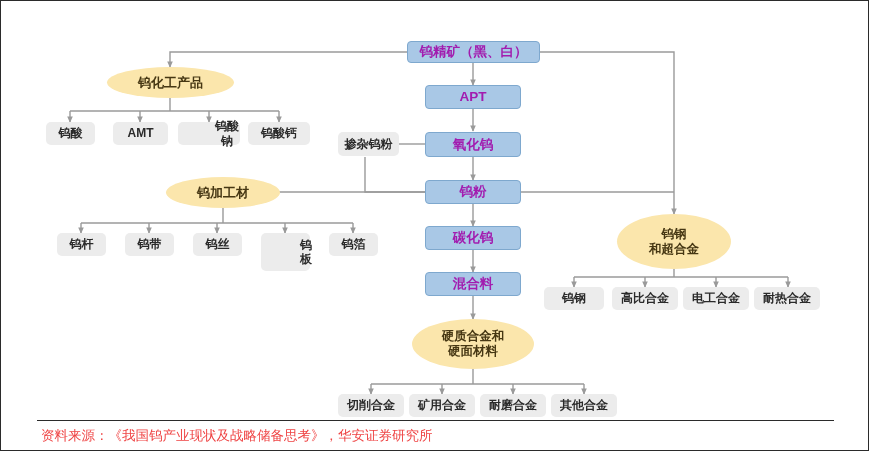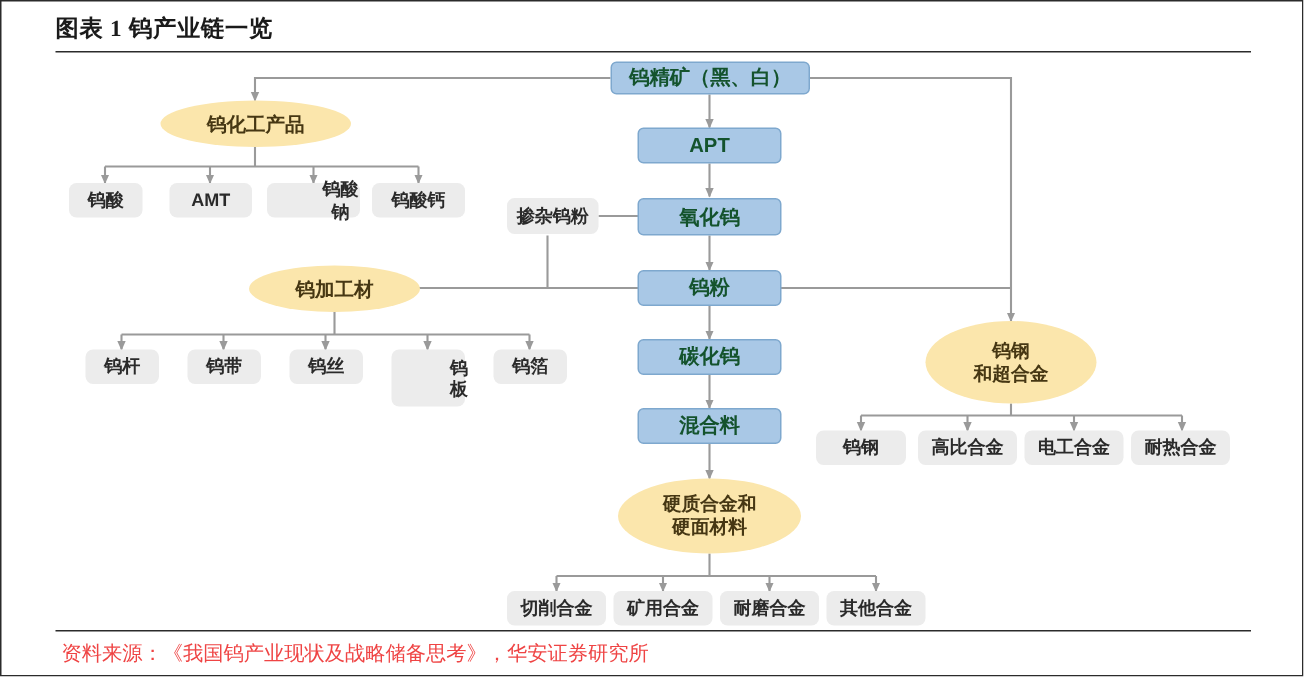--- a/index.html
+++ b/index.html
@@ -81,21 +81,21 @@
     text-align: center;
     line-height: 1.18;
     color: #1d2b3a;
     font-weight: bold;
   }
   .node-blue {
     background: #a9c8e6;
     border: 1px solid #7ea8ce;
     border-radius: 4px;
     font-size: 13.5px;
-    color: #14532d;
+    color: #a21caf;
   }
   .node-gray {
     background: #ececec;
     border: none;
     border-radius: 5px;
     font-size: 12px;
     color: #2a2a2a;
   }
   .node-ellipse {
     background: #fbe6ac;
@@ -105,24 +105,20 @@
   }
   .node-ellipse.small-text {
     font-size: 12.5px;
   }
 </style>
 </head>
 <body>
 
 <div id="page">
 
-  <div id="title-bar">
-    <div id="chart-title">图表 1 钨产业链一览</div>
-    <div id="title-rule"></div>
-  </div>
 
   <svg id="connectors" viewBox="0 0 869 451" xmlns="http://www.w3.org/2000/svg">
     <defs>
       <marker id="arrow" viewBox="0 0 10 10" refX="8" refY="5" markerWidth="5" markerHeight="5" orient="auto-start-reverse">
         <path d="M 0 1 L 9 5 L 0 9 z" fill="#9a9a9a"></path>
       </marker>
     </defs>
     <g stroke="#9a9a9a" stroke-width="1.4" fill="none">
 
       <path d="M 472 62 L 472 84" marker-end="url(#arrow)"></path>

